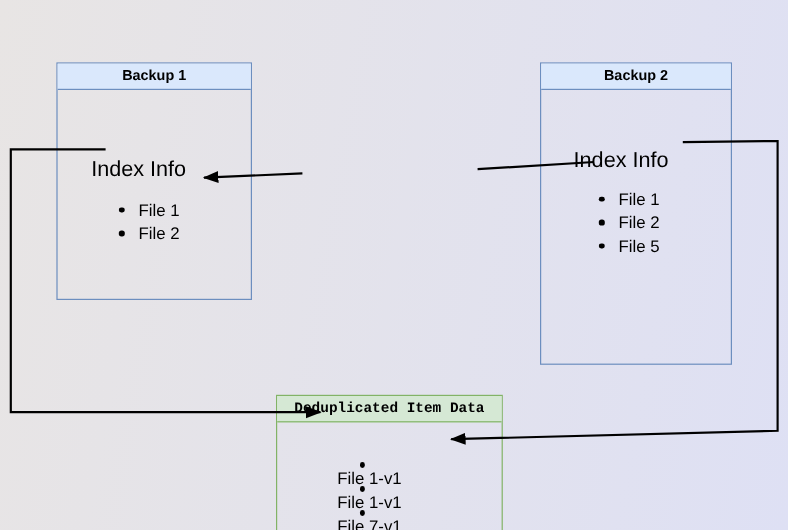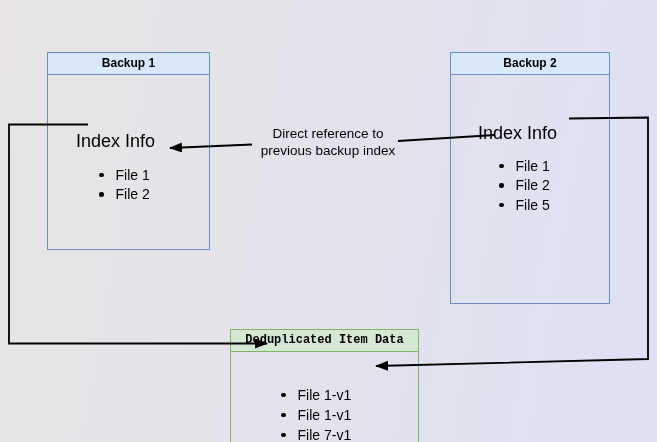--- a/index.html
+++ b/index.html
@@ -28,21 +28,21 @@
     font-size:12px;
     border-bottom:1.5px solid;
   }
   .blue .box-header{background:var(--blue-header-fill,#dae8fc); border-bottom-color:var(--blue-border,#6c8ebf);}
   .green .box-header{background:var(--green-header-fill,#d5e8d4); border-bottom-color:var(--green-border,#82b366);font-family:Liberation Mono, monospace;}
   .box-body{position:relative; width:100%; height:calc(100% - 22px);}
   .section-label{position:absolute; font-size:18px; white-space:nowrap;}
   .item-list{position:absolute;}
   .item-row{display:flex; align-items:center; font-size:14px; white-space:nowrap;}
   .row-h195 .item-row{height:19.5px;}
-  .row-h20 .item-row{height:20px;}
+  .row-h20 .item-row{height:20px;flex-direction:column;}
   .bullet{width:4.5px;height:4.5px;border-radius:50%;background:var(--text,#000);margin-right:12px;flex:0 0 auto;}
   .annotation{
     position:absolute;
     left:250px; top:125px; width:156px;
     text-align:center;
     font-size:13.5px;
     line-height:17px;
     white-space:nowrap;
   }
   svg.arrows{position:absolute; left:0; top:0; z-index:5; pointer-events:none;}
@@ -105,24 +105,20 @@
           <span>File 1-v1</span>
         </div>
         <div class="item-row">
           <span class="bullet"></span>
           <span>File 7-v1</span>
         </div>
       </div>
     </div>
   </div>
 
-  <div class="annotation">
-    <div>Direct reference to</div>
-    <div>previous backup index</div>
-  </div>
 
   <svg class="arrows" width="657" height="442" viewBox="0 0 657 442">
     <defs>
       <marker id="ah" markerWidth="14" markerHeight="11" refX="12" refY="5" orient="auto" markerUnits="userSpaceOnUse">
         <path d="M0,0 L13,5 L0,10 Z"></path>
       </marker>
     </defs>
     <path d="M 88 124.5 L 9 124.5 L 9 343.5 L 267 343.5" marker-end="url(#ah)"></path>
     <path d="M 495 135 L 398 141"></path>
     <path d="M 252 144.5 L 170 148" marker-end="url(#ah)"></path>

